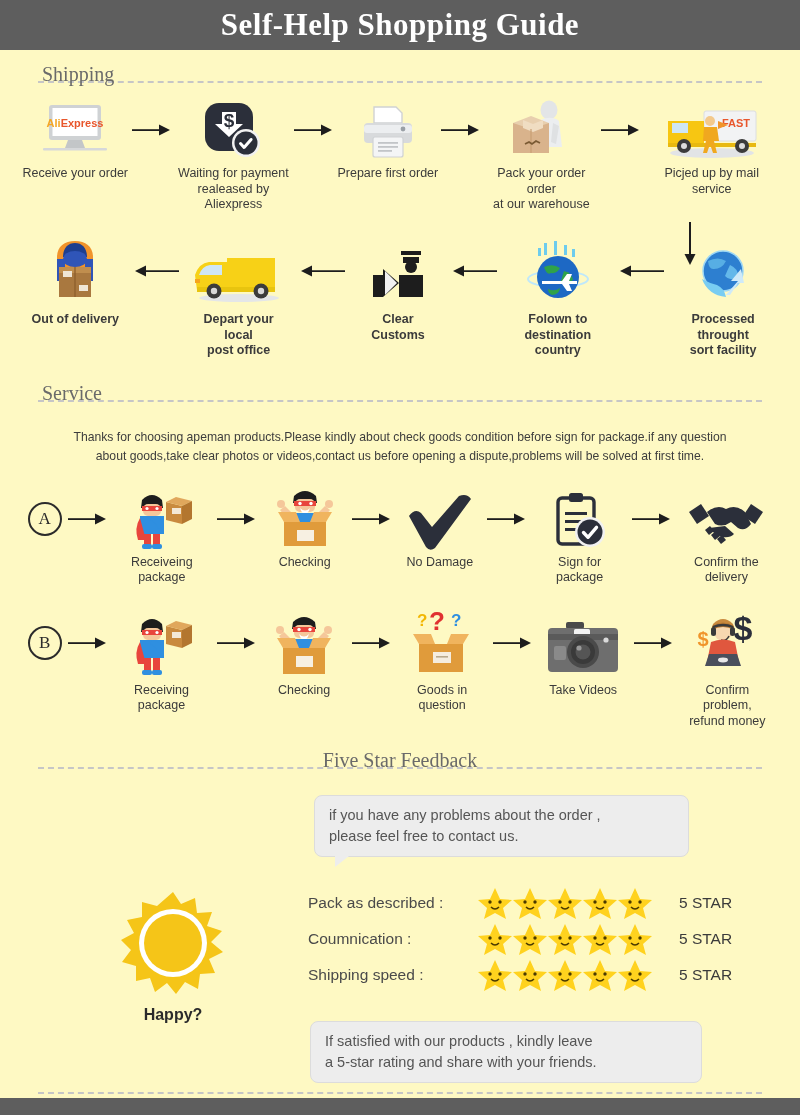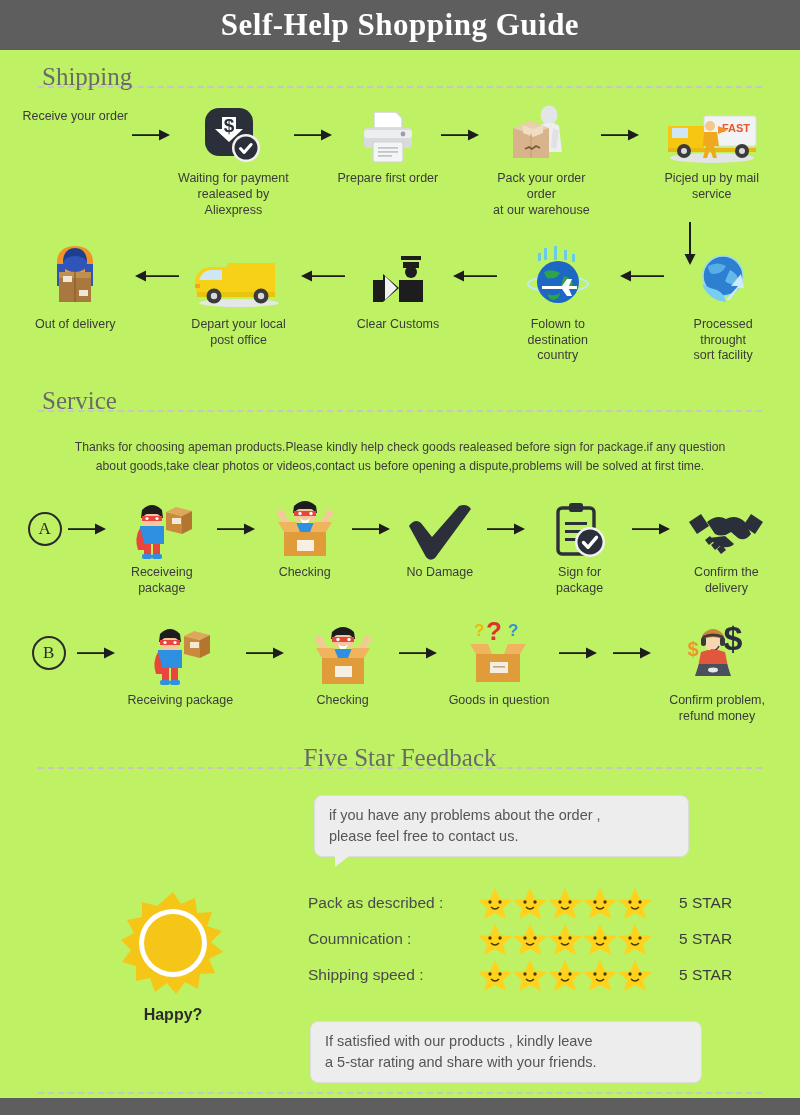--- a/index.html
+++ b/index.html
@@ -3,42 +3,42 @@
 <meta charset="utf-8">
 <style>
   html,body{margin:0;padding:0;}
   body{
     width:800px;height:1115px;
     background:#f1f1f1;
     font-family:"Liberation Sans", sans-serif;
     overflow:hidden;
     position:relative;
   }
-  .page{width:800px;height:1115px;position:relative;background:#bef264;}
+  .page{width:800px;height:1115px;position:relative;background:#fef9c3;}
 
   
   .top-bar{
     height:50px;width:800px;background:#5e5e5e;
     display:flex;align-items:center;justify-content:center;
   }
   .top-bar h1{
     margin:0;color:#ffffff;
     font-family:"Liberation Serif", serif;
     font-size:31px;font-weight:700;letter-spacing:.5px;
   }
   .bottom-bar{
     position:absolute;left:0;top:1098px;
     height:17px;width:800px;background:#5e5e5e;
   }
 
   
   .sec-head{position:relative;margin:0 38px;}
   .sec-head .txt{
     font-family:"Liberation Serif", serif;
-    font-size:25px;color:#6a6a6a;line-height:1.05;
+    font-size:20px;color:#6a6a6a;line-height:1.05;
     display:inline-block;padding:0 4px;
   }
   .sec-head.center{text-align:center;}
   .sec-head .rule{
     border-top:2px dashed #c6c6c6;margin-top:-4px;
   }
 
   
   .flow{display:flex;align-items:flex-start;justify-content:center;}
   .node{display:flex;flex-direction:column;align-items:center;}
@@ -94,20 +94,31 @@
   </div>
 
   <div class="sec-head" style="margin-top:14px;">
     <div class="txt">Shipping</div>
     <div class="rule"></div>
   </div>
 
   <div class="flow" style="margin-top:16px;padding:0 20px;">
 
     <div class="node" style="width:118px;">
+      <div class="art" style="height:62px;">
+        <svg width="74" height="58" viewBox="0 0 74 58">
+          <rect x="11" y="2" width="52" height="35" rx="3" fill="#cfd2d4"></rect>
+          <rect x="14.5" y="5" width="45" height="28" fill="#ffffff"></rect>
+          <text x="37" y="24" font-size="11" font-family="Liberation Sans, sans-serif" font-weight="bold" text-anchor="middle">
+            <tspan fill="#f5a623">Ali</tspan><tspan fill="#e8562c">Express</tspan>
+          </text>
+          <path d="M30 37 h14 l3 8 h-20 z" fill="#c3c6c8"></path>
+          <rect x="5" y="45" width="64" height="2.4" rx="1" fill="#d6d8da"></rect>
+        </svg>
+      </div>
       <div class="cap">Receive your order</div>
     </div>
 
     <div class="arrow" style="width:44px;height:62px;">
       <svg width="40" height="12" viewBox="0 0 40 12">
           <path d="M0 5.2h28v1.8H0z" fill="#1d1d1d"></path>
           <path d="M27 0.5 L38 6 L27 11.5z" fill="#1d1d1d"></path>
         </svg>
     </div>
 
@@ -203,21 +214,21 @@
     </div>
   </div>
 
   <div style="position:absolute;left:681px;top:222px;">
     <svg width="18" height="44" viewBox="0 0 18 44">
         <path d="M8 0h2v33H8z" fill="#1d1d1d"></path>
         <path d="M3.5 32 L9 43 L14.5 32z" fill="#1d1d1d"></path>
       </svg>
   </div>
 
-  <div class="flow" style="margin-top:22px;padding:0 28px;">
+  <div class="flow" style="margin-top:22px;padding:0 28px;font-weight:bold;">
 
     <div class="node" style="width:120px;">
       <div class="art" style="height:72px;">
         <svg width="64" height="72" viewBox="0 0 64 72">
           <path d="M14 22c0-10 7-16 18-16s18 6 18 16v10H14z" fill="#f0932b"></path>
           <path d="M20 22c0-9 5-14 12-14s12 5 12 14z" fill="#1e3f8f"></path>
           <ellipse cx="32" cy="24" rx="12" ry="8" fill="#2f55b8"></ellipse>
           <path d="M14 24 h8 v22 h-8z" fill="#2f55b8"></path>
           <path d="M42 24 h8 v22 h-8z" fill="#2f55b8"></path>
           <rect x="16" y="32" width="32" height="30" fill="#a9783f"></rect>
@@ -327,21 +338,21 @@
       <div class="cap">Processed throught
 sort facility</div>
     </div>
   </div>
 
   <div class="sec-head" style="margin-top:24px;">
     <div class="txt">Service</div>
     <div class="rule"></div>
   </div>
 
-  <div class="svc-text" style="margin-top:26px;">Thanks for choosing apeman products.Please kindly help check goods realeased before sign for package.if any question about goods,take clear photos or videos,contact us before opening a dispute,problems will be solved at first time.</div>
+  <div class="svc-text" style="margin-top:26px;">Thanks for choosing apeman products.Please kindly about check goods condition before sign for package.if any question about goods,take clear photos or videos,contact us before opening a dispute,problems will be solved at first time.</div>
 
   <div class="flow" style="margin-top:22px;padding:0 26px;">
 
     <div class="node" style="width:48px;">
       <div class="art" style="height:62px;align-items:center;">
         <div class="circ">A</div>
       </div>
       <div class="cap">&nbsp;</div>
     </div>
 
@@ -561,20 +572,37 @@
       <div class="cap">Goods in question</div>
     </div>
 
     <div class="arrow" style="width:54px;height:70px;">
       <svg width="40" height="12" viewBox="0 0 40 12">
           <path d="M0 5.2h28v1.8H0z" fill="#1d1d1d"></path>
           <path d="M27 0.5 L38 6 L27 11.5z" fill="#1d1d1d"></path>
         </svg>
     </div>
 
+    <div class="node" style="width:112px;">
+      <div class="art" style="height:70px;">
+        <svg width="78" height="58" viewBox="0 0 78 58">
+          <rect x="22" y="2" width="18" height="7" rx="2" fill="#4a4a4a"></rect>
+          <rect x="4" y="8" width="70" height="44" rx="4" fill="#6e6e6e"></rect>
+          <rect x="30" y="9" width="16" height="6" rx="1.5" fill="#f2f2f2"></rect>
+          <rect x="4" y="14" width="70" height="6" fill="#5a5a5a"></rect>
+          <circle cx="39" cy="32" r="16" fill="#4a4a4a"></circle>
+          <circle cx="39" cy="32" r="12" fill="#3a3a3a"></circle>
+          <circle cx="39" cy="32" r="7.5" fill="#555"></circle>
+          <circle cx="35" cy="28" r="2.6" fill="#9a9a9a"></circle>
+          <circle cx="62" cy="20" r="2.6" fill="#dadada"></circle>
+          <rect x="10" y="26" width="12" height="14" rx="2" fill="#8a8a8a"></rect>
+        </svg>
+      </div>
+      <div class="cap">Take Videos</div>
+    </div>
 
     <div class="arrow" style="width:54px;height:70px;">
       <svg width="40" height="12" viewBox="0 0 40 12">
           <path d="M0 5.2h28v1.8H0z" fill="#1d1d1d"></path>
           <path d="M27 0.5 L38 6 L27 11.5z" fill="#1d1d1d"></path>
         </svg>
     </div>
 
     <div class="node" style="width:120px;">
       <div class="art" style="height:70px;">

